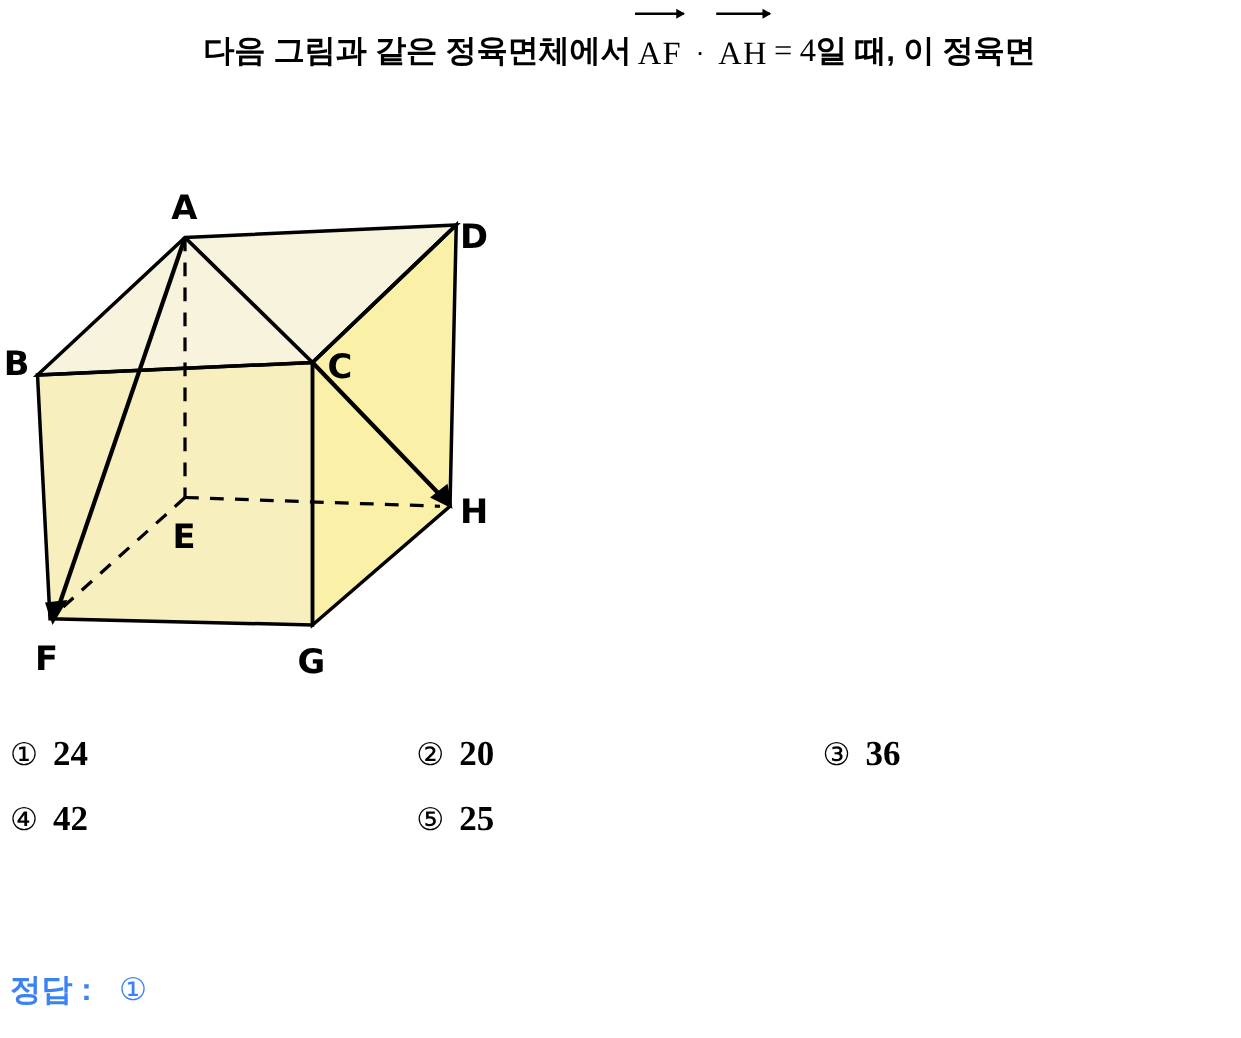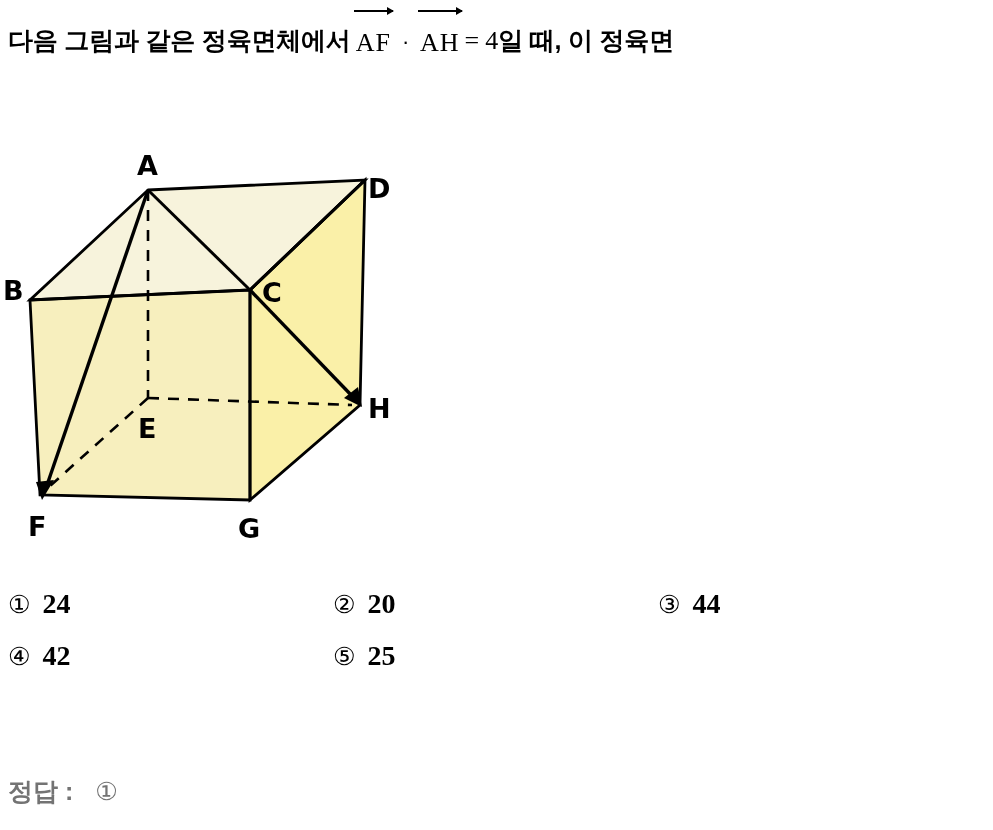--- a/index.html
+++ b/index.html
@@ -12,20 +12,21 @@
     height: 830px;
     font-family: "Liberation Sans", sans-serif;
     color: #000000;
     position: relative;
     overflow: hidden;
   }
   .page {
     position: relative;
     width: 993px;
     height: 830px;
+    text-align: center;
   }
 
   
   .question {
     position: absolute;
     left: 8px;
     top: 8px;
     width: 975px;
     font-size: 25px;
     font-weight: bold;
@@ -115,21 +116,21 @@
     font-family: "Liberation Serif", serif;
     font-size: 28px;
     font-weight: bold;
   }
 
   
   .answer {
     position: absolute;
     left: 8px;
     top: 775px;
-    color: #737373;
+    color: #3b82f6;
     font-size: 25px;
     font-weight: bold;
     display: flex;
     align-items: center;
   }
   .answer .ans-label {
     letter-spacing: 0px;
   }
   .answer .ans-value {
     font-family: "DejaVu Sans", sans-serif;
@@ -203,21 +204,21 @@
       <div class="choice">
         <span class="num">①</span>
         <span class="txt">24</span>
       </div>
       <div class="choice">
         <span class="num">②</span>
         <span class="txt">20</span>
       </div>
       <div class="choice">
         <span class="num">③</span>
-        <span class="txt">44</span>
+        <span class="txt">36</span>
       </div>
     </div>
     <div class="choice-row">
       <div class="choice">
         <span class="num">④</span>
         <span class="txt">42</span>
       </div>
       <div class="choice">
         <span class="num">⑤</span>
         <span class="txt">25</span>

